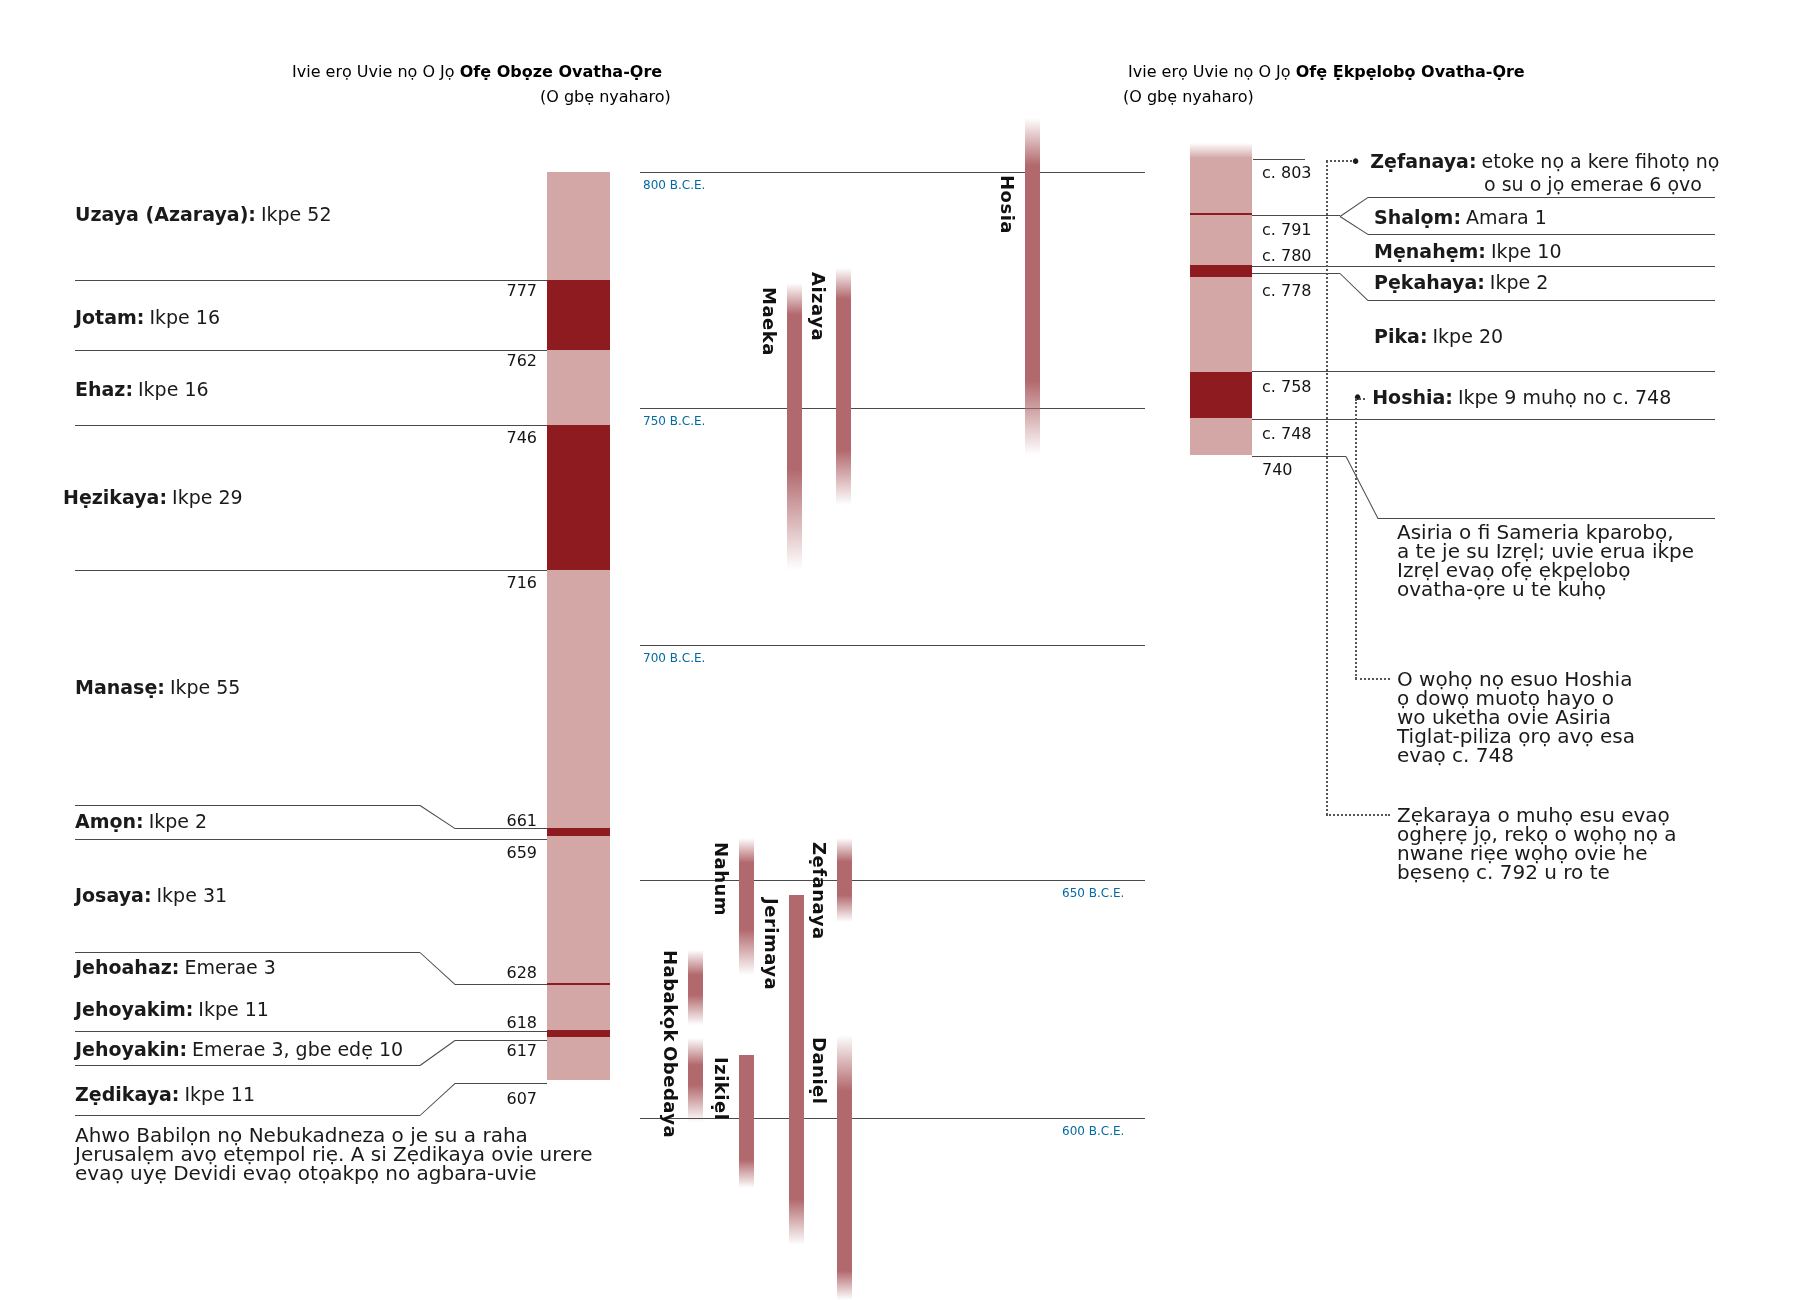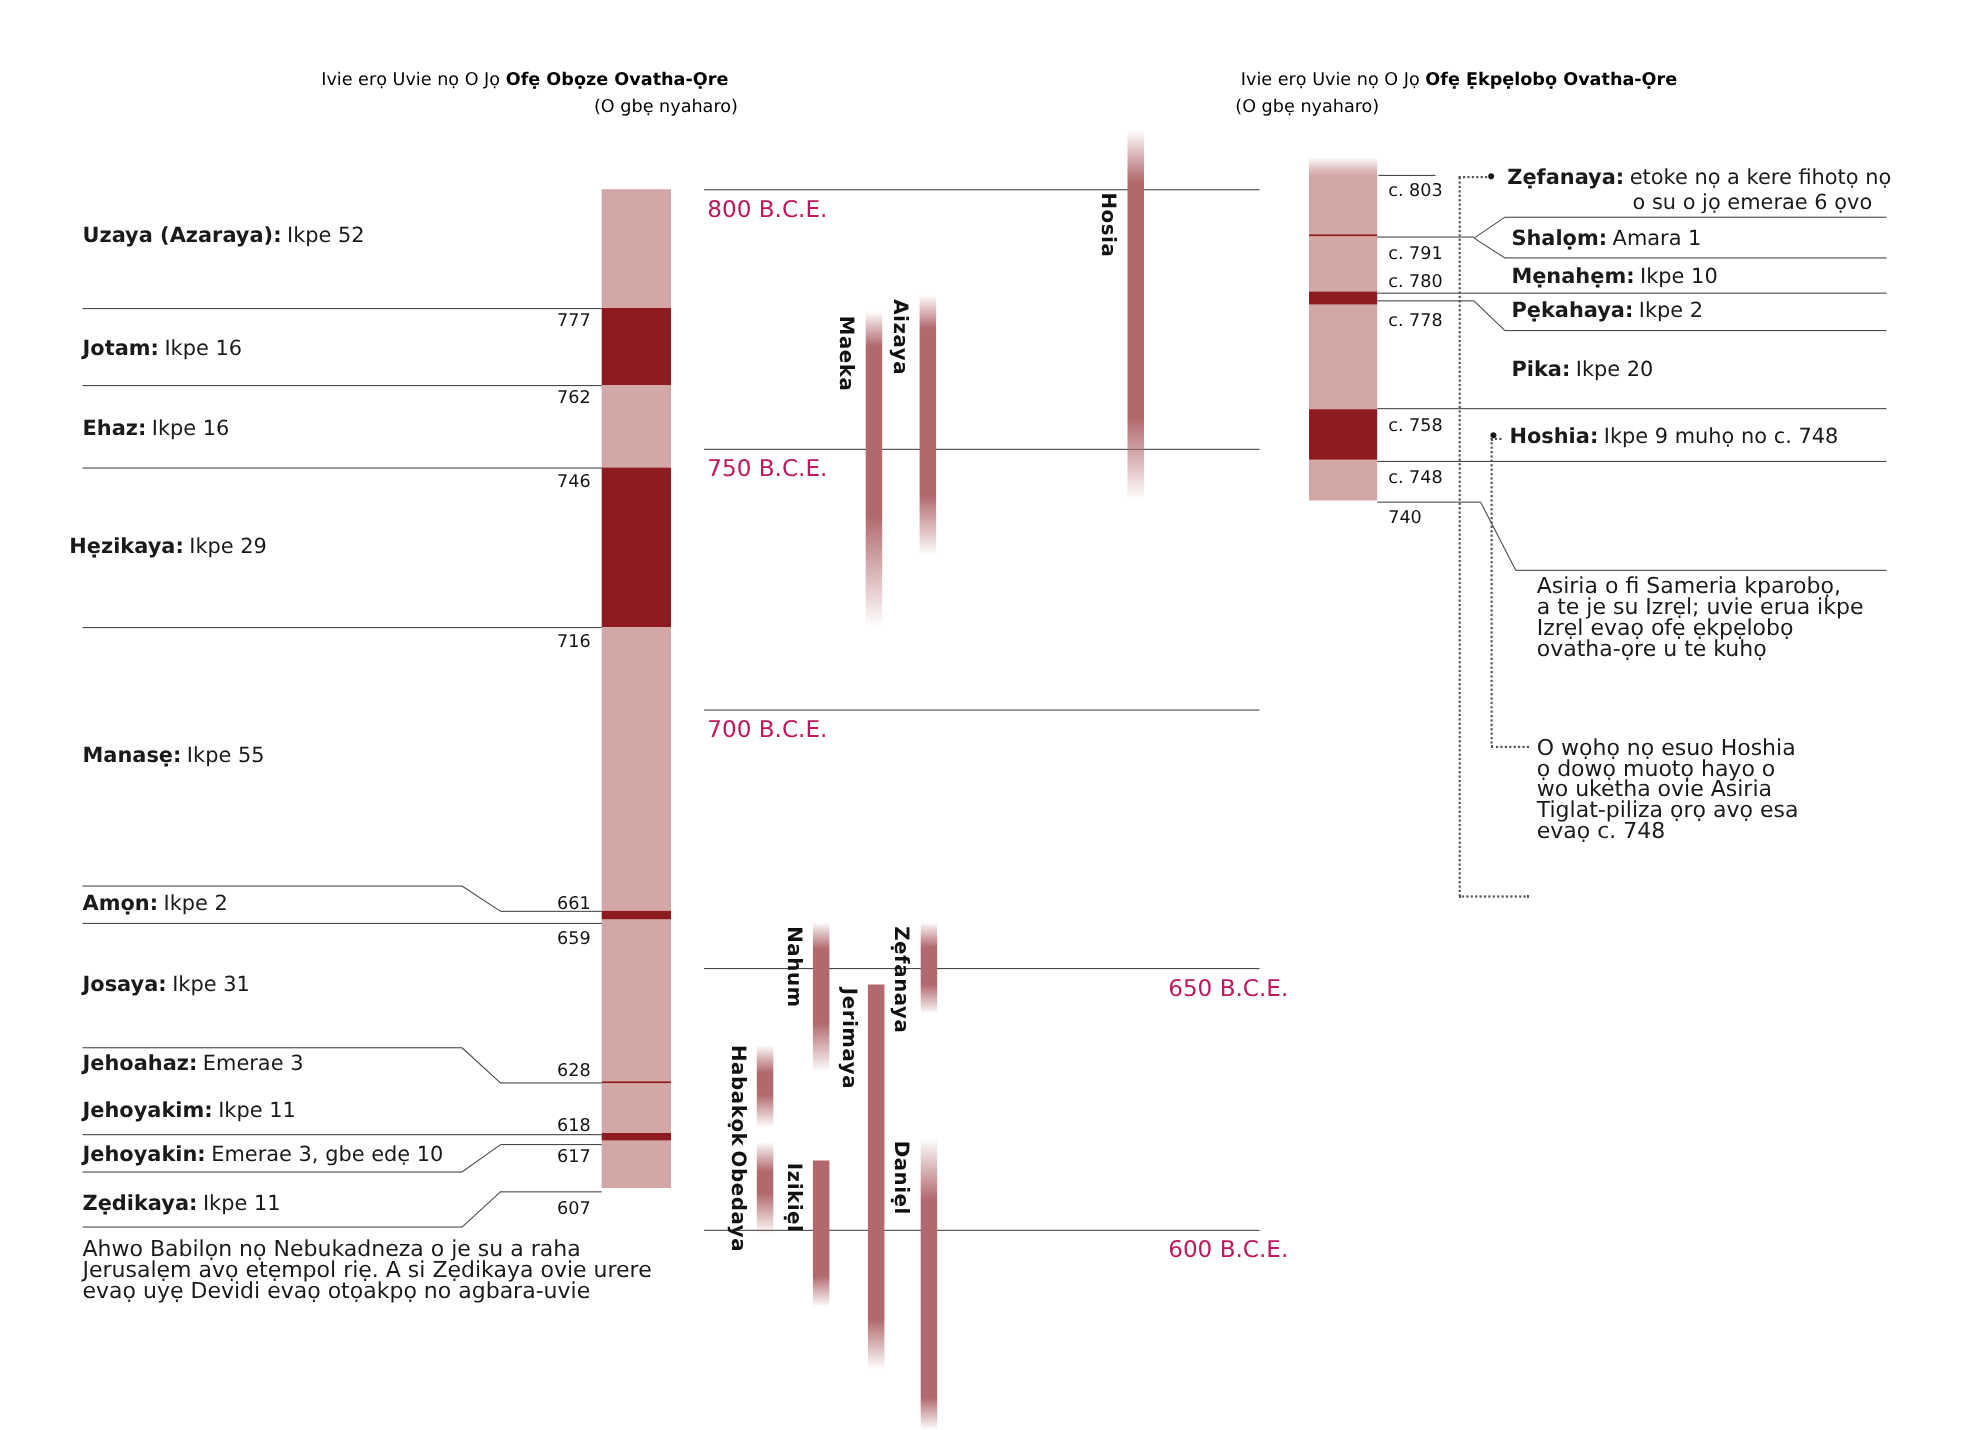--- a/index.html
+++ b/index.html
@@ -12,21 +12,21 @@
   .hdr{position:absolute;font-size:16px;color:#000;white-space:nowrap;}
   .line{position:absolute;height:1px;background:var(--line);}
   .diag{position:absolute;height:1px;background:var(--line);transform-origin:0 50%;}
   .dotv{position:absolute;width:0;border-left:2px dotted #555;}
   .doth{position:absolute;height:0;border-top:2px dotted #555;}
   .king{position:absolute;font-size:19px;white-space:nowrap;color:var(--text);}
   .king b{margin-right:5px;}
   .blt{margin-right:9px;}
   .yr{position:absolute;font-size:16px;width:60px;text-align:right;color:#141414;}
   .iyr{position:absolute;font-size:16px;color:#141414;white-space:nowrap;}
-  .bce{position:absolute;font-size:21px;color:#be185d;white-space:nowrap;}
+  .bce{position:absolute;font-size:12px;color:#0369a1;white-space:nowrap;}
   .band{position:absolute;left:0;width:100%;}
   .pink{background:var(--pink);}
   .dark{background:var(--dark);}
   .pbar{position:absolute;width:15px;}
   .plabel{position:absolute;writing-mode:vertical-rl;font-weight:bold;font-size:18px;color:#111;
           letter-spacing:0.5px;white-space:nowrap;}
   .note{position:absolute;font-size:20px;line-height:19px;color:#1a1a1a;white-space:nowrap;}
   .zk2{text-align:right;}
 </style>
 </head>
@@ -220,14 +220,20 @@
     <div>Izrẹl evaọ ofẹ ẹkpẹlobọ</div>
     <div>ovatha-ọre u te kuhọ</div>
   </div>
   <div class="note" style="left:1397px;top:670px;">
     <div>O wọhọ nọ esuo Hoshia</div>
     <div>ọ dowọ muotọ hayo o</div>
     <div>wo uketha ovie Asiria</div>
     <div>Tiglat-piliza ọrọ avọ esa</div>
     <div>evaọ c. 748</div>
   </div>
+  <div class="note" style="left:1397px;top:806px;">
+    <div>Zẹkaraya o muhọ esu evaọ</div>
+    <div>oghẹrẹ jọ, rekọ o wọhọ nọ a</div>
+    <div>nwane riẹe wọhọ ovie he</div>
+    <div>bẹsenọ c. 792 u ro te</div>
+  </div>
 
 </div>
 
 </body></html>

